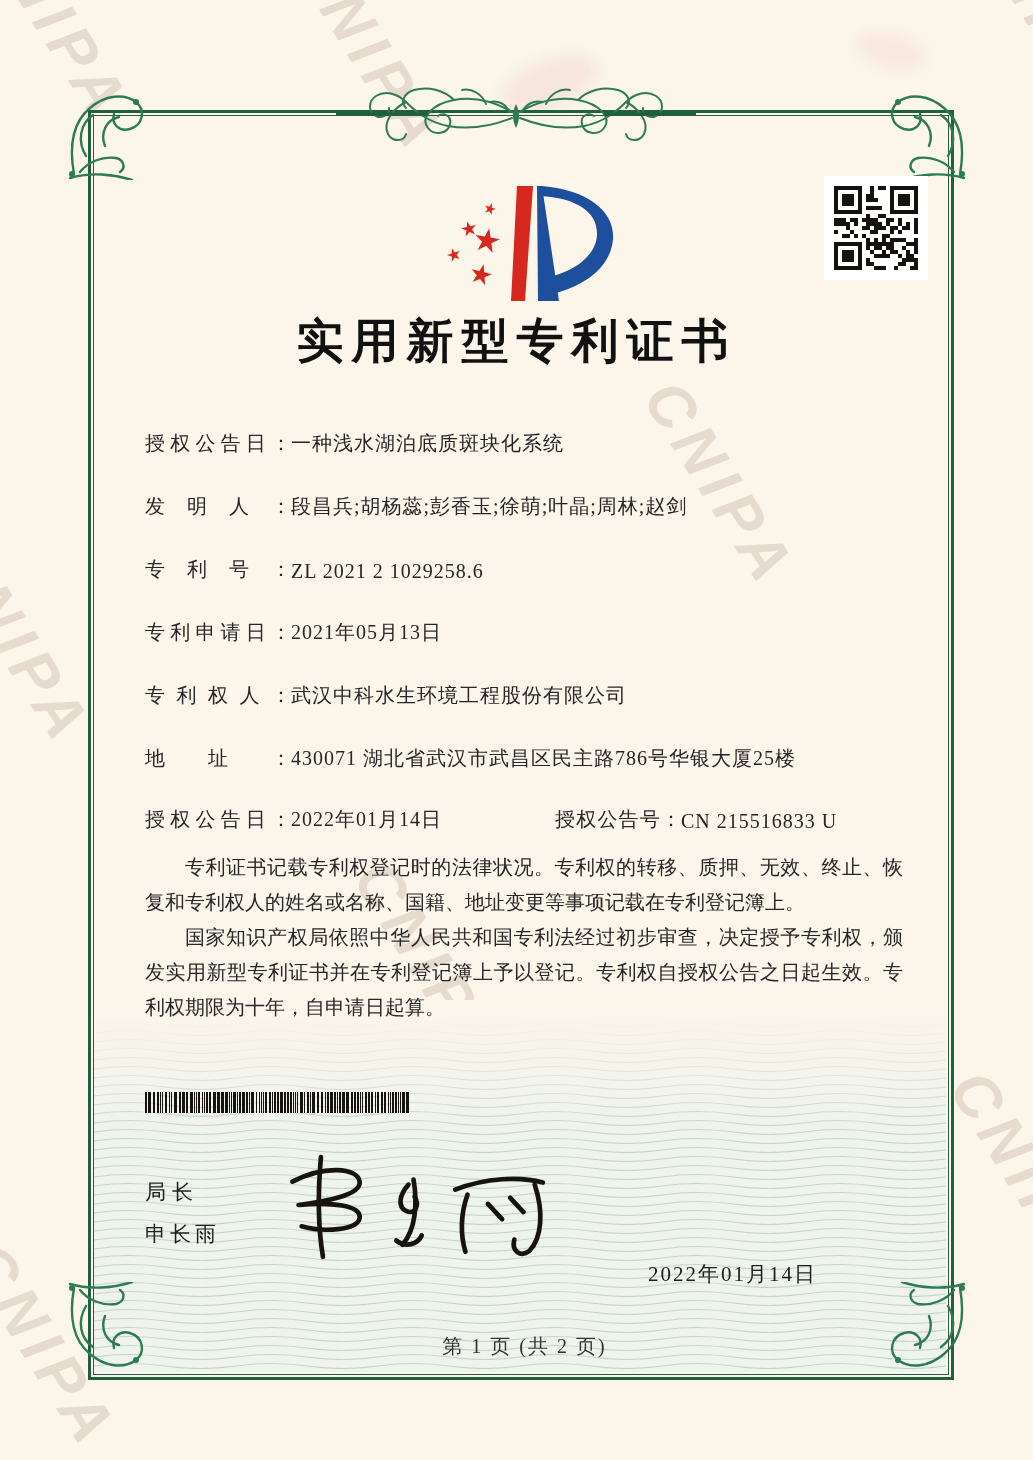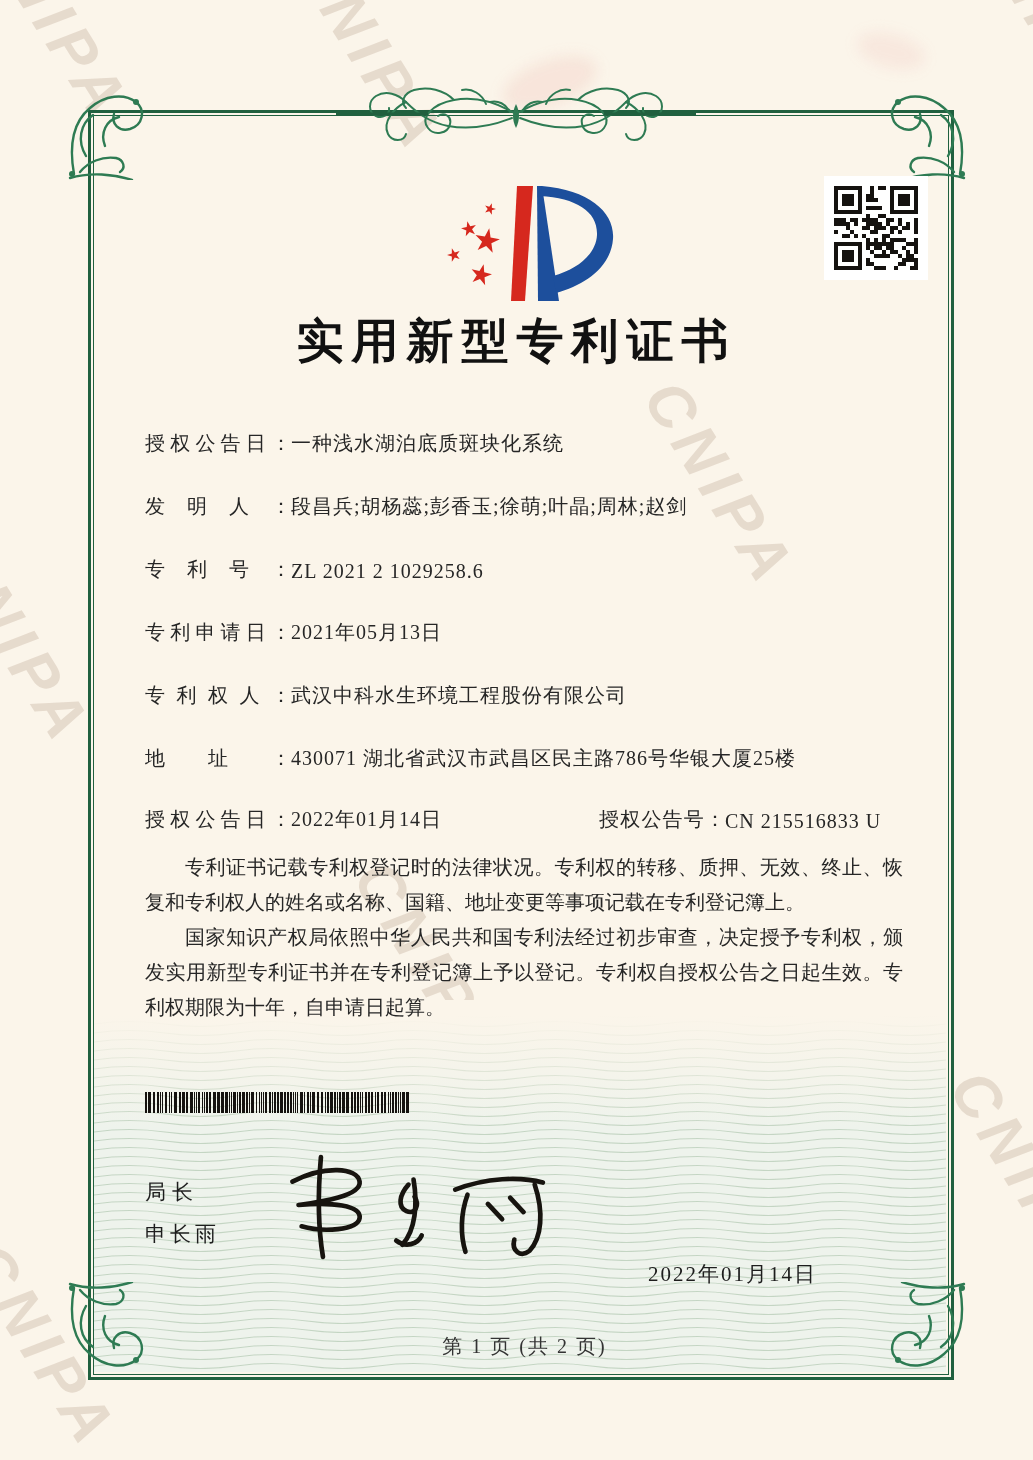--- a/index.html
+++ b/index.html
@@ -52,21 +52,21 @@
     position:absolute;left:0;top:310px;width:100%;text-align:center;z-index:5;
     font-size:47px;font-weight:bold;letter-spacing:8px;color:#111;
   }
   
   .fields{position:absolute;left:145px;top:430px;width:760px;z-index:5;font-size:20px;color:#262626;}
   .f-row{position:absolute;left:0;white-space:nowrap;}
   .f-label{display:inline-block;width:146px;text-align:justify;text-align-last:justify;vertical-align:bottom;}
   .f-value{letter-spacing:1px;}
   .r1{top:0}.r2{top:63px}.r3{top:126px}.r4{top:189px}.r5{top:252px}.r6{top:315px}.r7{top:376px}
   .f-cell2{position:absolute;left:410px;top:0;white-space:nowrap;}
-  .f-cell2 .f-label{width:126px;margin-left:44px;}
+  .f-cell2 .f-label{width:126px;}
   
   .body-text{
     position:absolute;left:145px;top:850px;width:758px;z-index:5;
     font-size:20px;line-height:35px;text-align:justify;color:#262626;
   }
   .body-text p{margin:0;text-indent:2em;}
   
   .barcode{position:absolute;left:145px;top:1092px;width:266px;height:21px;z-index:5;}
   .barcode i{position:absolute;top:0;bottom:0;background:#15120f;}
   

